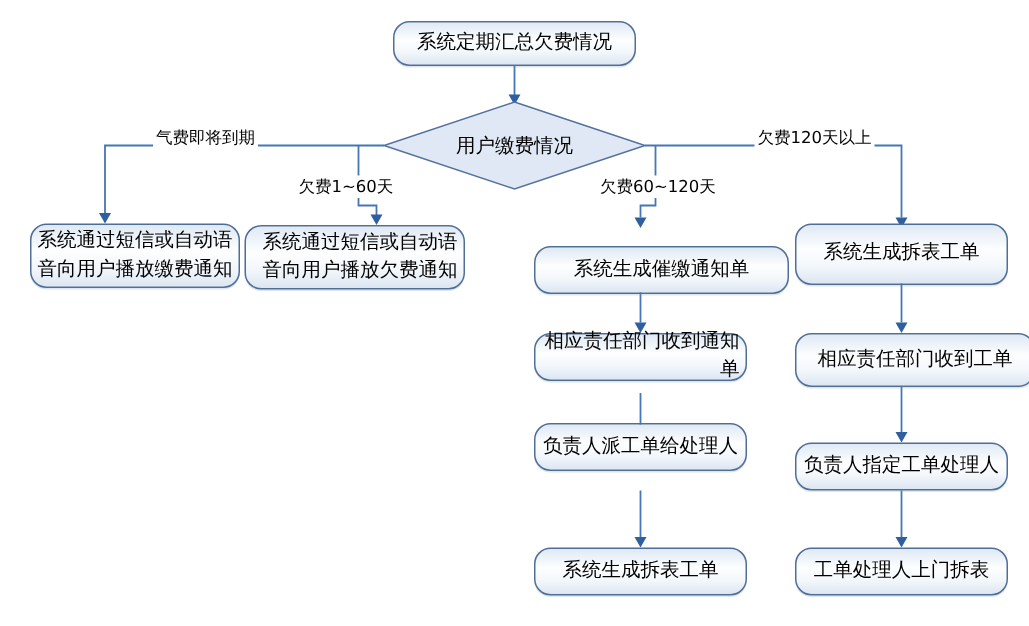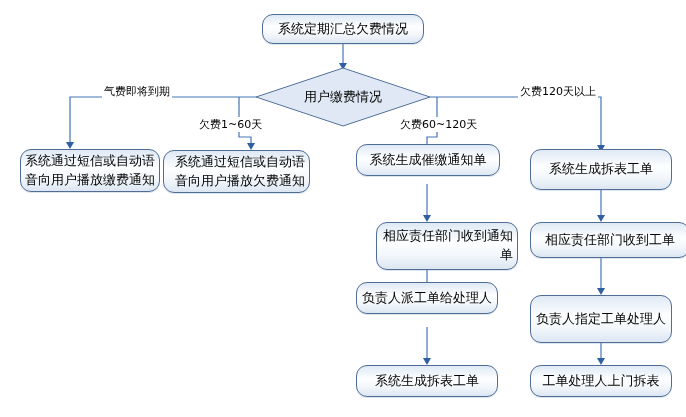--- a/index.html
+++ b/index.html
@@ -101,29 +101,29 @@
     </g>
   </svg>
 
   <div class="node" style="left:262px;top:14px;width:162px;height:30px;">系统定期汇总欠费情况</div>
 
   <div class="decision-label" style="left:268px;top:84px;width:150px;height:26px;">用户缴费情况</div>
 
   <div class="cond" style="left:102px;top:84px;">气费即将到期</div>
   <div class="cond" style="left:197px;top:117px;">欠费1~60天</div>
   <div class="cond" style="left:398px;top:117px;">欠费60~120天</div>
-  <div class="cond" style="left:503px;top:84px;margin-left:15px;">欠费120天以上</div>
+  <div class="cond" style="left:503px;top:84px;">欠费120天以上</div>
 
   <div class="node" style="left:20px;top:149px;width:140px;height:43px;">系统通过短信或自动语音向用户播放缴费通知</div>
 
   <div class="node" style="left:163px;top:150px;width:147px;height:43px;">系统通过短信或自动语音向用户播放欠费通知</div>
 
-  <div class="node" style="left:356px;top:144px;width:144px;height:32px;">系统生成催缴通知单</div>
-  <div class="node" style="left:376px;top:222px;width:142px;height:48px;">相应责任部门收到通知单</div>
+  <div class="node" style="left:356px;top:164px;width:170px;height:32px;">系统生成催缴通知单</div>
+  <div class="node" style="left:356px;top:222px;width:142px;height:32px;">相应责任部门收到通知单</div>
   <div class="node" style="left:356px;top:282px;width:142px;height:32px;">负责人派工单给处理人</div>
   <div class="node" style="left:356px;top:365px;width:142px;height:32px;">系统生成拆表工单</div>
 
   <div class="node" style="left:530px;top:149px;width:142px;height:41px;">系统生成拆表工单</div>
   <div class="node" style="left:530px;top:222px;width:160px;height:36px;">相应责任部门收到工单</div>
-  <div class="node" style="left:530px;top:295px;width:142px;height:48px;">负责人指定工单处理人</div>
+  <div class="node" style="left:530px;top:295px;width:142px;height:32px;">负责人指定工单处理人</div>
   <div class="node" style="left:530px;top:365px;width:142px;height:32px;">工单处理人上门拆表</div>
 
 </div>
 
 </body></html>

